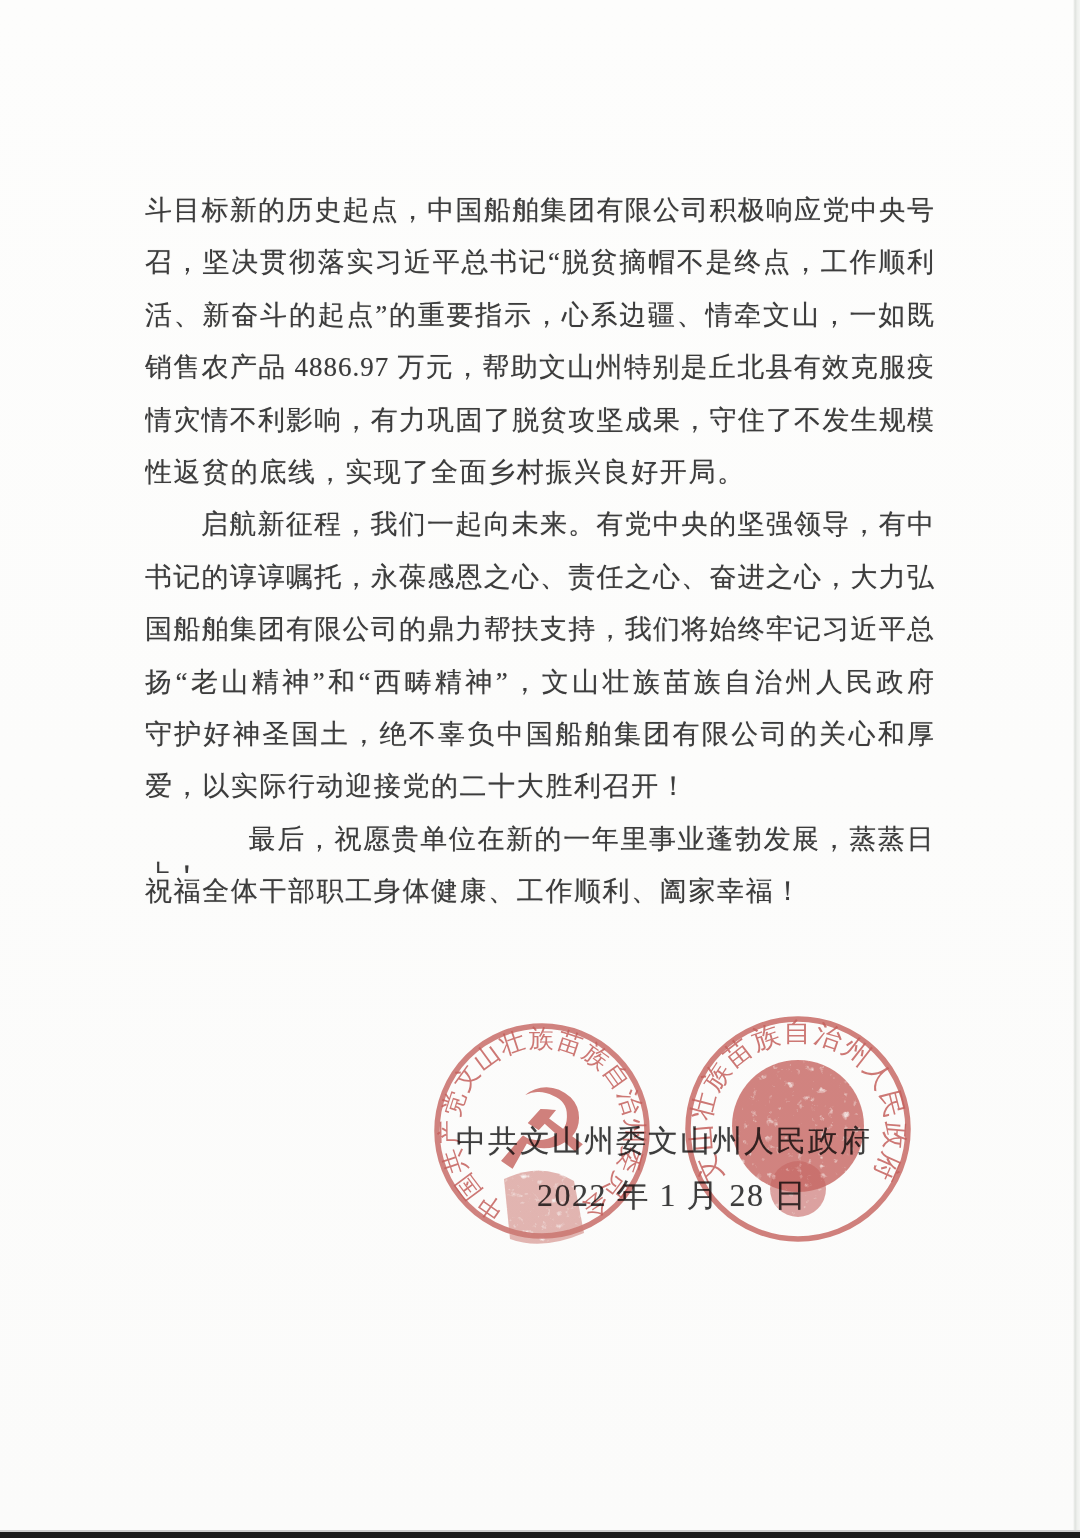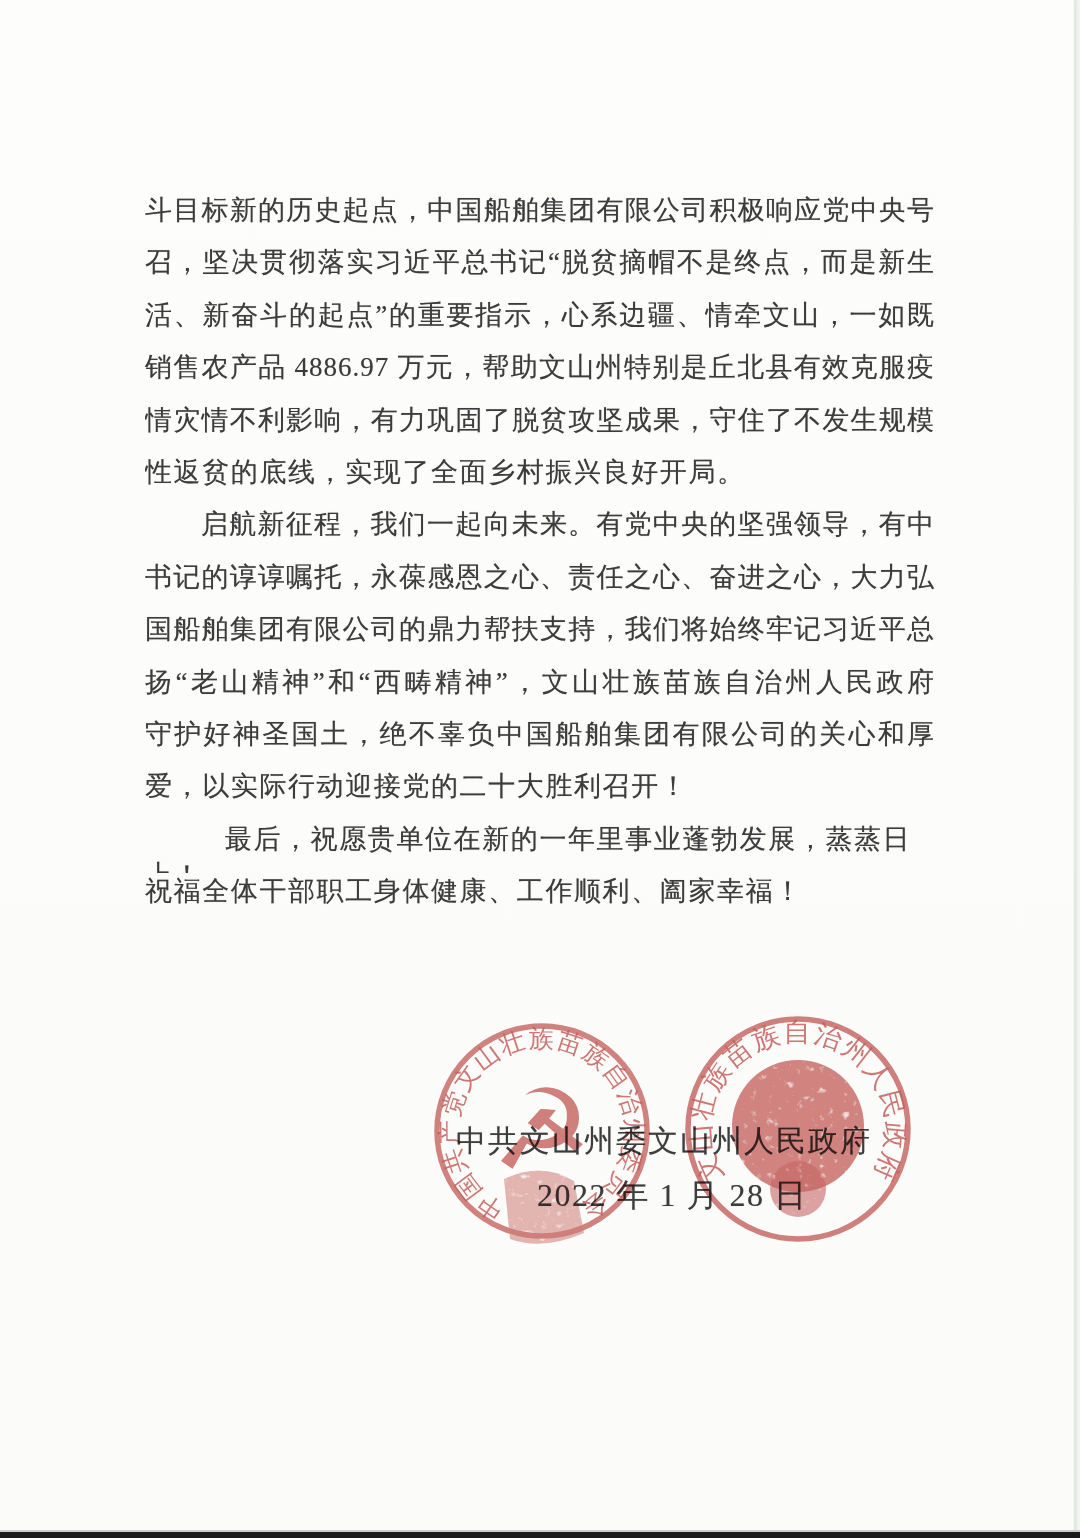--- a/index.html
+++ b/index.html
@@ -19,21 +19,21 @@
     height:52.4px;
     font-size:27px;
     letter-spacing:1px;
     text-align:justify;
     text-align-last:justify;
     text-shadow:0 0 0.7px rgba(80,80,80,.55);
     white-space:normal;
     overflow:hidden;
   }
   .line.indent{text-indent:56px;}
-  .line.last{text-align:center;text-align-last:left;letter-spacing:1.6px;}
+  .line.last{text-align:right;text-align-last:left;letter-spacing:1.6px;}
   
   .sign-row{
     position:absolute;left:456px;top:1121px;
     display:flex;
     font-size:30px;letter-spacing:2px;color:#3d3d3d;
     text-shadow:0 0 0.7px rgba(80,80,80,.5);
     z-index:2;white-space:nowrap;
   }
   .date-row{
     position:absolute;left:537px;top:1174px;
@@ -57,21 +57,21 @@
     z-index:9;
   }
 </style>
 </head>
 <body>
 
 <div class="page">
 
   <div class="body-text">
     <div class="line">斗目标新的历史起点，中国船舶集团有限公司积极响应党中央号</div>
-    <div class="line">召，坚决贯彻落实习近平总书记“脱贫摘帽不是终点，而是新生</div>
+    <div class="line">召，坚决贯彻落实习近平总书记“脱贫摘帽不是终点，工作顺利</div>
     <div class="line">活、新奋斗的起点”的重要指示，心系边疆、情牵文山，一如既</div>
     <div class="line">销售农产品 4886.97 万元，帮助文山州特别是丘北县有效克服疫</div>
     <div class="line">情灾情不利影响，有力巩固了脱贫攻坚成果，守住了不发生规模</div>
     <div class="line last">性返贫的底线，实现了全面乡村振兴良好开局。</div>
     <div class="line indent">启航新征程，我们一起向未来。有党中央的坚强领导，有中</div>
     <div class="line">书记的谆谆嘱托，永葆感恩之心、责任之心、奋进之心，大力弘</div>
     <div class="line">国船舶集团有限公司的鼎力帮扶支持，我们将始终牢记习近平总</div>
     <div class="line">扬“老山精神”和“西畴精神”，文山壮族苗族自治州人民政府</div>
     <div class="line">守护好神圣国土，绝不辜负中国船舶集团有限公司的关心和厚</div>
     <div class="line last">爱，以实际行动迎接党的二十大胜利召开！</div>

